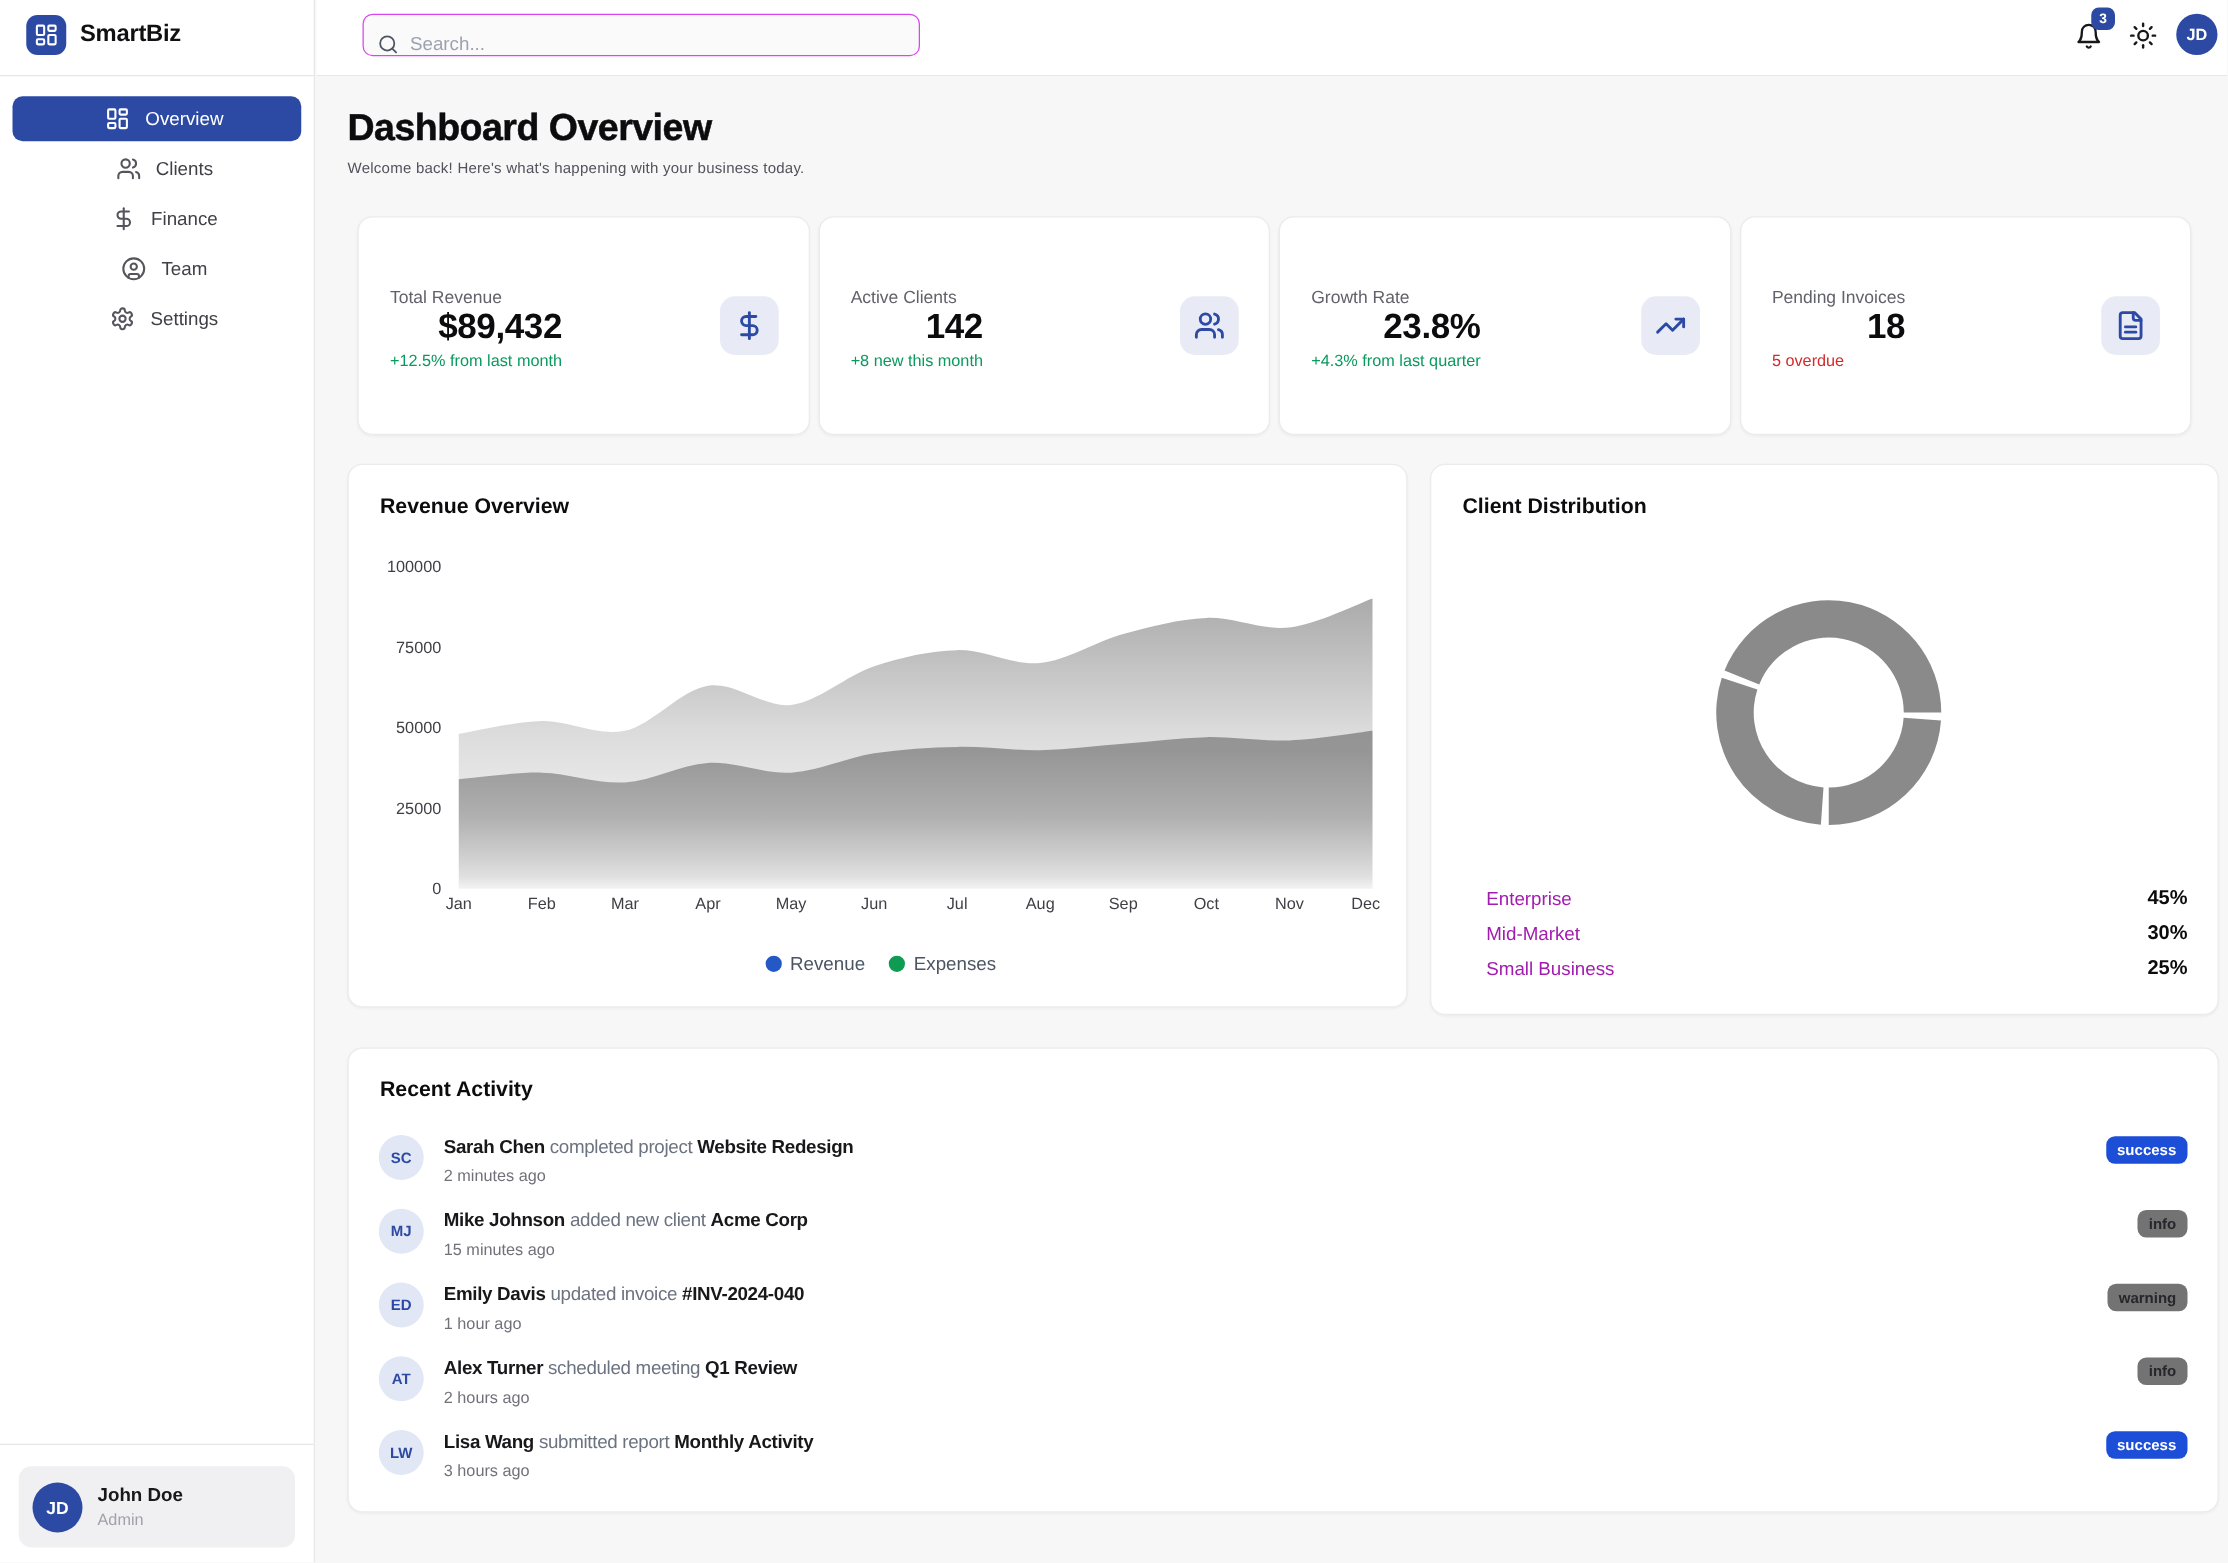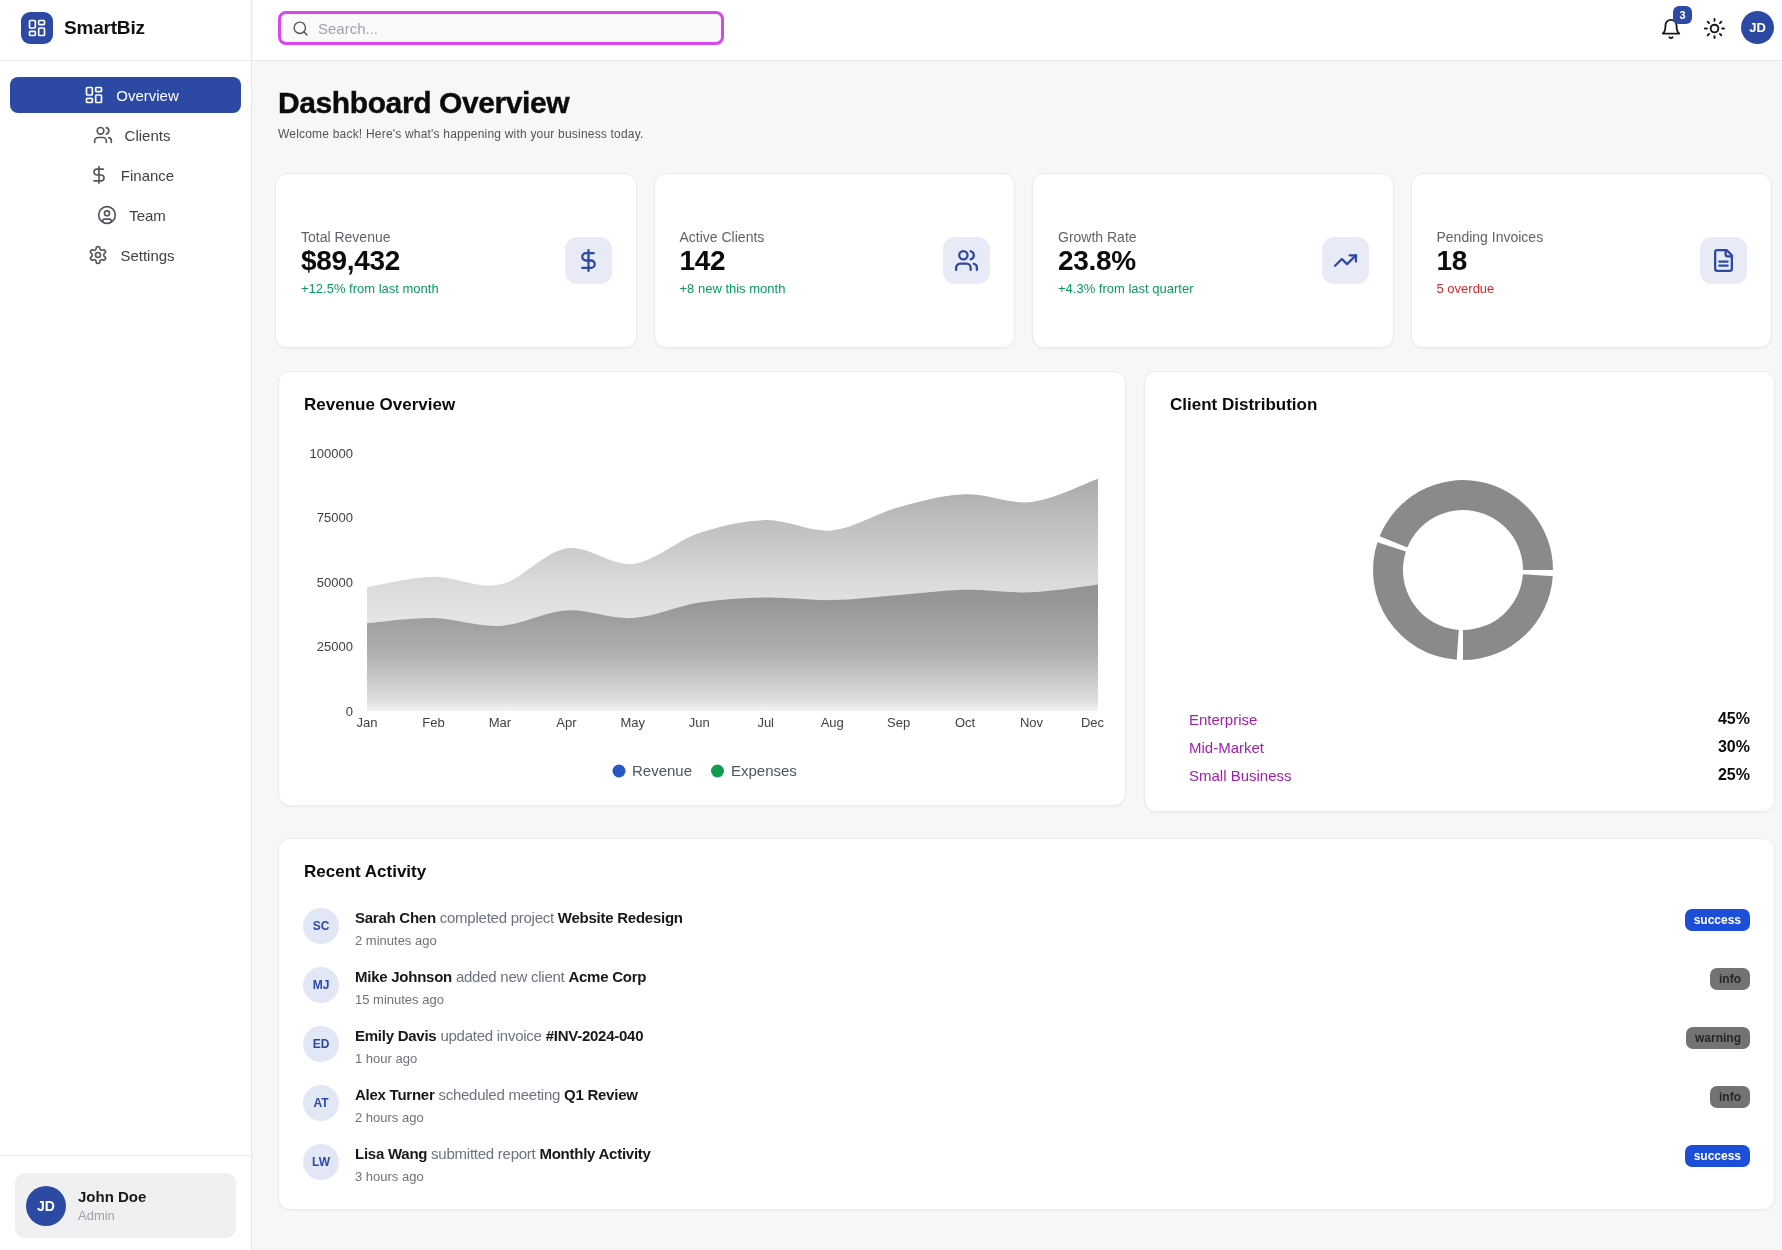--- a/index.html
+++ b/index.html
@@ -13,35 +13,35 @@
 .nav-item { height:36px; border-radius:8px; display:flex; align-items:center; padding-left:12px; margin-bottom:4px; color:#3f3f46; font-size:15px;justify-content:center; }
 .nav-item svg { margin-right:12px; }
 .nav-item.active { background:#2c4aa4; color:#fff; }
 .side-footer { position:absolute; left:0; right:0; bottom:0; border-top:1px solid #e7e7ea; height:95px; }
 .user-card { position:absolute; left:15px; top:17px; width:221px; height:65px; background:#f0f0f2; border-radius:10px; display:flex; align-items:center; padding-left:11px; }
 .user-av { width:40px; height:40px; border-radius:50%; background:#2c4aa4; color:#fff; font-weight:bold; font-size:14px; display:flex; align-items:center; justify-content:center; }
 .user-info { margin-left:12px; }
 .user-name { font-size:15px; font-weight:bold; color:#18181b; }
 .user-role { font-size:13px; color:#a1a1aa; margin-top:3px; }
 .header { position:absolute; left:253px; top:0; width:1529px; height:61px; background:#fff; border-bottom:1px solid #e7e7ea; }
-.search { position:absolute; left:25px; top:11px; width:446px; height:34px; background:#fafafa; border:3px solid #d946ef; border-radius:8px; display:flex; align-items:center; padding-left:11px; }
+.search { position:absolute; left:37px; top:11px; width:446px; height:34px; background:#fafafa; border:1px solid #d946ef; border-radius:8px; display:flex; align-items:flex-end; padding-left:11px; }
 .search span { color:#9ca3af; font-size:15px; margin-left:9px; }
 .hdr-right { position:absolute; right:8px; top:0; height:61px; display:flex; align-items:center; }
 .bell-wrap { position:relative; width:22px; height:22px; margin-right:21px; margin-bottom:4px; }
 .badge3 { position:absolute; right:-10px; top:-12px; width:19px; height:18px; background:#2c4aa4; border-radius:6px; color:#fff; font-size:11px; font-weight:bold; display:flex; align-items:center; justify-content:center; }
 .sun-wrap { margin-right:15px; width:23px; height:23px; margin-bottom:4px; }
 .hdr-av { width:33px; height:33px; margin-bottom:6px; border-radius:50%; background:#2c4aa4; color:#fff; font-weight:bold; font-size:13px; display:flex; align-items:center; justify-content:center; }
 .main { position:absolute; left:253px; top:61px; width:1529px; height:1189px; background:#f7f7f8; }
 .main h1 { position:absolute; left:25px; top:25px; font-size:30px; font-weight:800; color:#0c0c0e; letter-spacing:-0.4px; -webkit-text-stroke:0.4px #0c0c0e; }
 .subtitle { position:absolute; left:25px; top:66px; font-size:12px; color:#52525b; letter-spacing:0.2px; }
 .card { background:#fff; border:1px solid #ebebee; border-radius:12px; box-shadow:0 1px 2px rgba(0,0,0,0.04); }
-.stats { position:absolute; left:22px; top:112px; width:1497px; display:flex; gap:17px; }
+.stats { position:absolute; left:33px; top:112px; width:1497px; display:flex; gap:7px; }
 .stat { width:361.5px; height:175px; display:flex; align-items:center; justify-content:space-between; padding:0 24px 0 25px; }
 .stat-label { font-size:14px; color:#62626b; margin-top:3px; }
-.stat-value { font-size:28px; font-weight:bold; color:#0c0c0e; margin-top:0; letter-spacing:-0.3px; }
+.stat-value { font-size:28px; font-weight:bold; color:#0c0c0e; margin-top:0; letter-spacing:-0.3px;text-align:right; }
 .stat-change { font-size:13px; color:#0a9a60; margin-top:4px; }
 .stat-change.red { color:#d42a2a; }
 .chip { width:47px; height:47px; background:#e8ebf6; border-radius:12px; display:flex; align-items:center; justify-content:center; }
 .charts { position:absolute; left:25px; top:310px; }
 .chart-left { position:absolute; left:0; top:0; width:848px; height:435px; }
 .chart-right { position:absolute; left:866px; top:0; width:631px; height:441px; }
 .card-title { position:absolute; left:25px; top:23px; font-size:17px; font-weight:bold; color:#0c0c0e; }
 .activity { position:absolute; left:25px; top:777px; width:1497px; height:372px; }
 .act-row { position:absolute; left:24px; right:24px; height:59px; }
 .act-av { position:absolute; left:0; top:1px; width:36px; height:36px; border-radius:50%; background:#e2e7f6; color:#2c4aa4; font-weight:bold; font-size:12px; display:flex; align-items:center; justify-content:center; }

